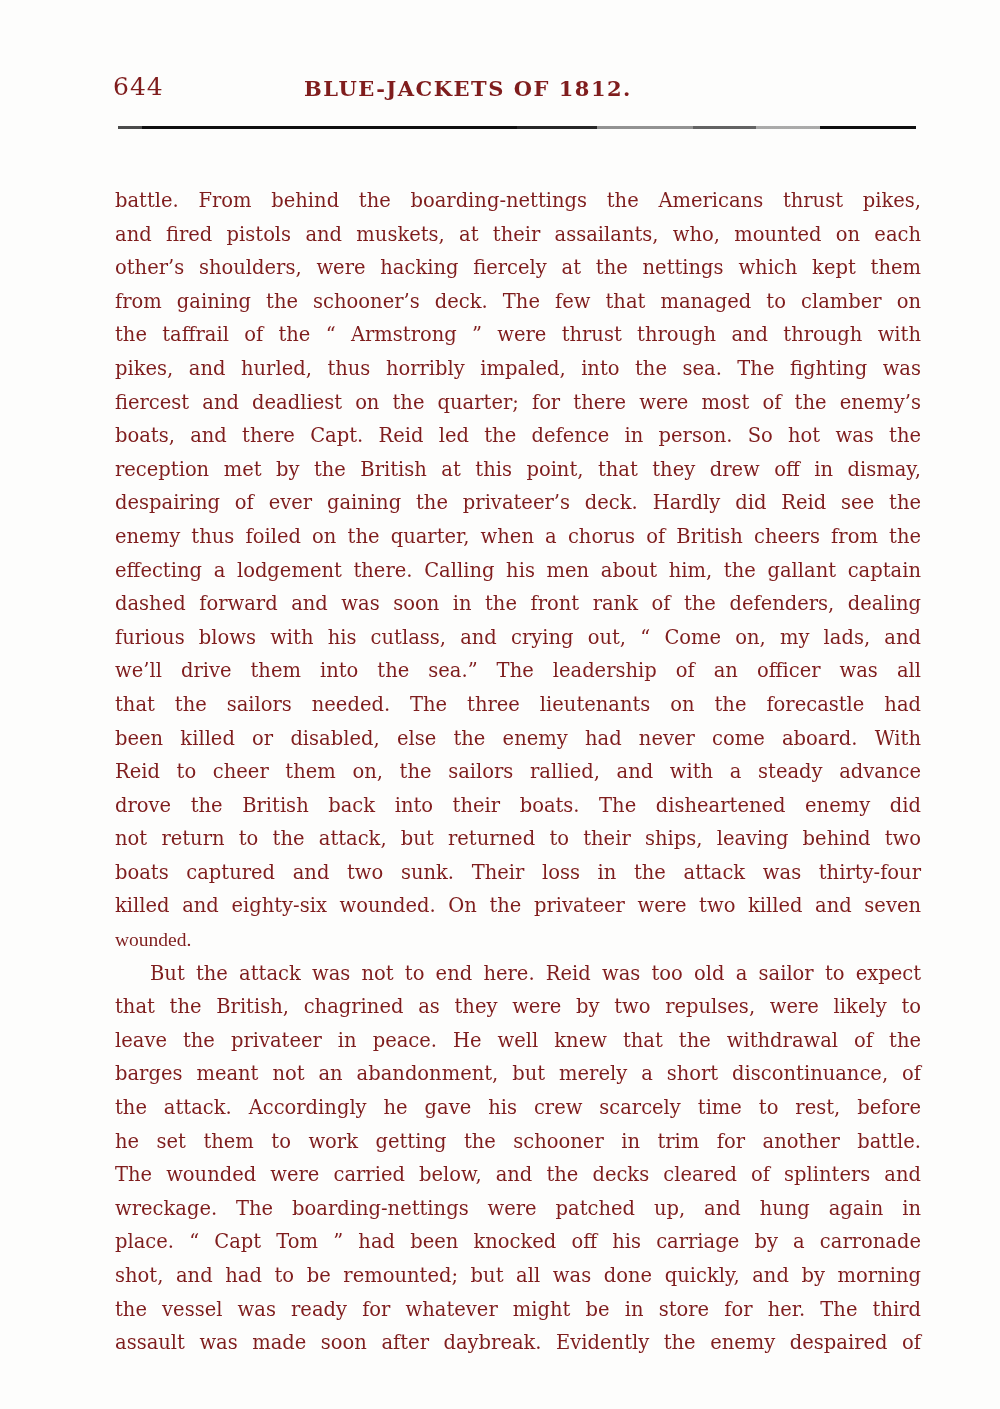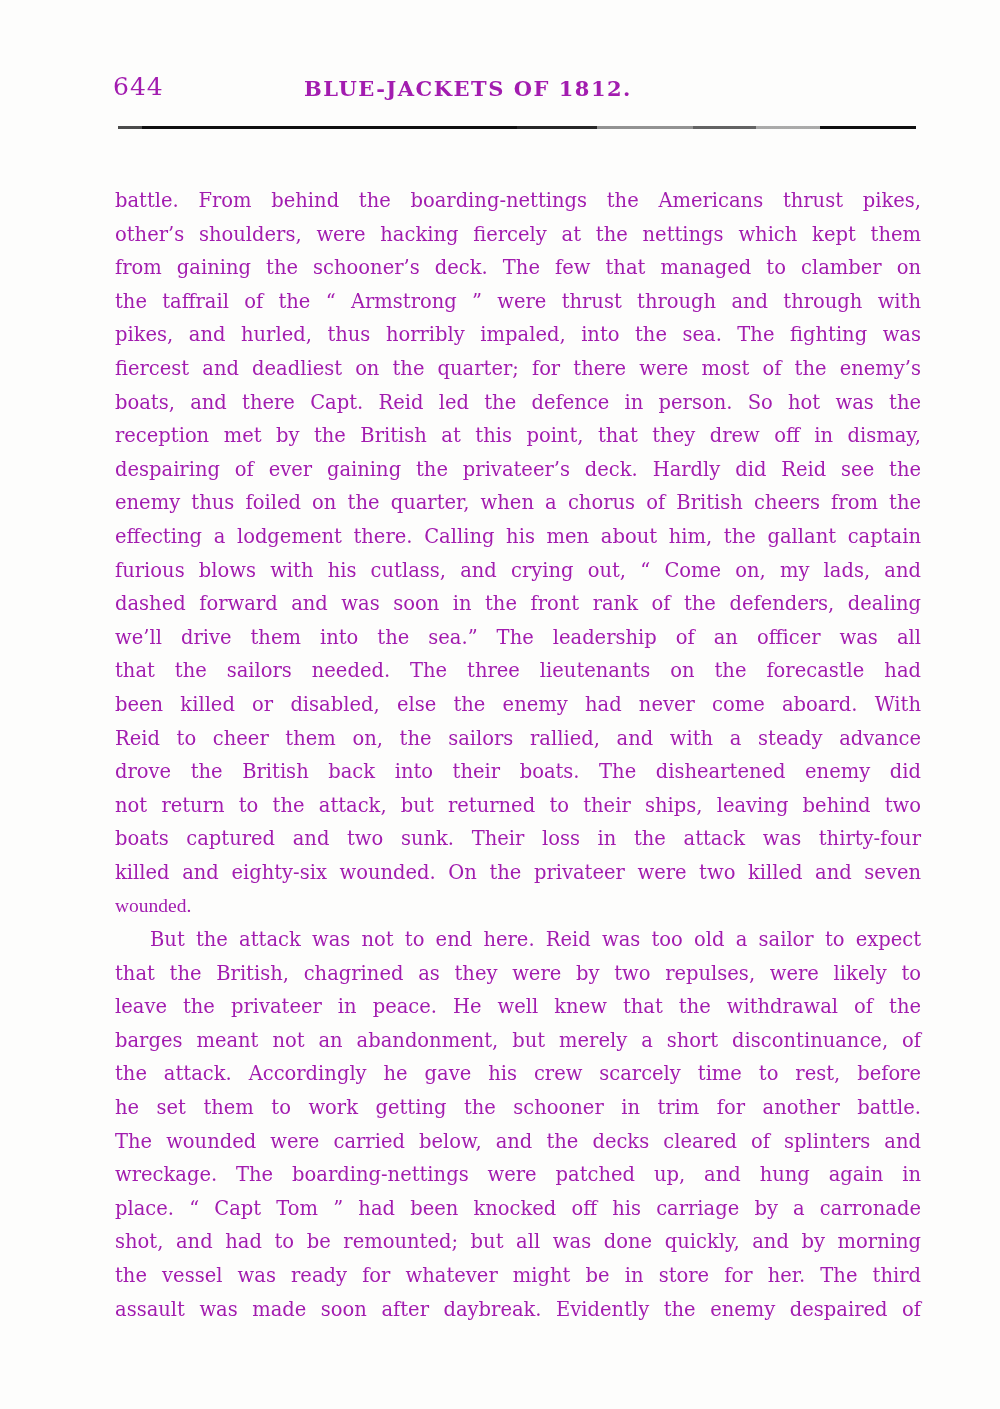--- a/index.html
+++ b/index.html
@@ -2,21 +2,21 @@
 <html><head>
 <meta charset="utf-8">
 <style>
   html, body { margin: 0; padding: 0; }
   .page {
     position: relative;
     width: 1000px;
     height: 1409px;
     background: #fdfdfc;
     font-family: "DejaVu Serif", "Liberation Serif", serif;
-    color: #a21caf;
+    color: #7f1d1d;
     overflow: hidden;
   }
   .pagenum {
     position: absolute;
     left: 113px;
     top: 72px;
     font-size: 25px;
     letter-spacing: 1px;
   }
   .running-head {
@@ -72,32 +72,33 @@
 </head>
 <body>
 
 <div class="page">
   <div class="pagenum">644</div>
   <div class="running-head">BLUE-JACKETS OF 1812.</div>
   <div class="rule"></div>
   <div class="textblock">
     <div class="para ends">
         <div class="line">battle.  From behind the boarding-nettings the Americans thrust pikes,</div>
+        <div class="line">and fired pistols and muskets, at their assailants, who, mounted on each</div>
         <div class="line">other’s shoulders, were hacking fiercely at the nettings which kept them</div>
         <div class="line">from gaining the schooner’s deck.  The few that managed to clamber on</div>
         <div class="line">the taffrail of the “ Armstrong ” were thrust through and through with</div>
         <div class="line">pikes, and hurled, thus horribly impaled, into the sea.  The fighting was</div>
         <div class="line">fiercest and deadliest on the quarter; for there were most of the enemy’s</div>
         <div class="line">boats, and there Capt. Reid led the defence in person.  So hot was the</div>
         <div class="line">reception met by the British at this point, that they drew off in dismay,</div>
         <div class="line">despairing of ever gaining the privateer’s deck.  Hardly did Reid see the</div>
         <div class="line">enemy thus foiled on the quarter, when a chorus of British cheers from the</div>
         <div class="line">effecting a lodgement there.  Calling his men about him, the gallant captain</div>
+        <div class="line">dashed forward and was soon in the front rank of the defenders, dealing</div>
         <div class="line">furious blows with his cutlass, and crying out, “ Come on, my lads, and</div>
-        <div class="line">dashed forward and was soon in the front rank of the defenders, dealing</div>
         <div class="line">we’ll drive them into the sea.”  The leadership of an officer was all</div>
         <div class="line">that the sailors needed.  The three lieutenants on the forecastle had</div>
         <div class="line">been killed or disabled, else the enemy had never come aboard.  With</div>
         <div class="line">Reid to cheer them on, the sailors rallied, and with a steady advance</div>
         <div class="line">drove the British back into their boats.  The disheartened enemy did</div>
         <div class="line">not return to the attack, but returned to their ships, leaving behind two</div>
         <div class="line">boats captured and two sunk.  Their loss in the attack was thirty-four</div>
         <div class="line">killed and eighty-six wounded.  On the privateer were two killed and seven</div>
         <div class="line">wounded.</div>
       </div>

